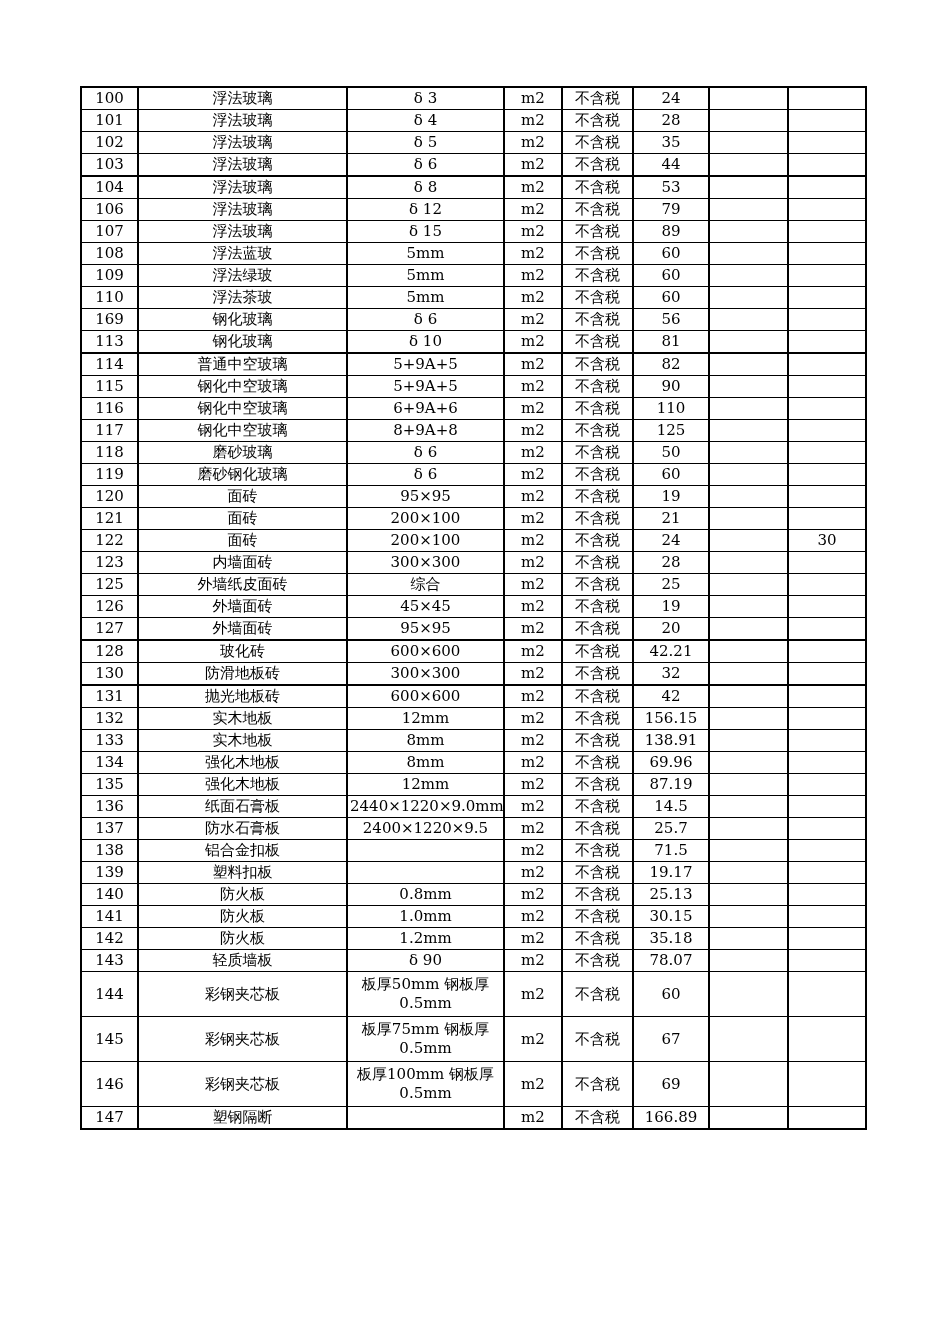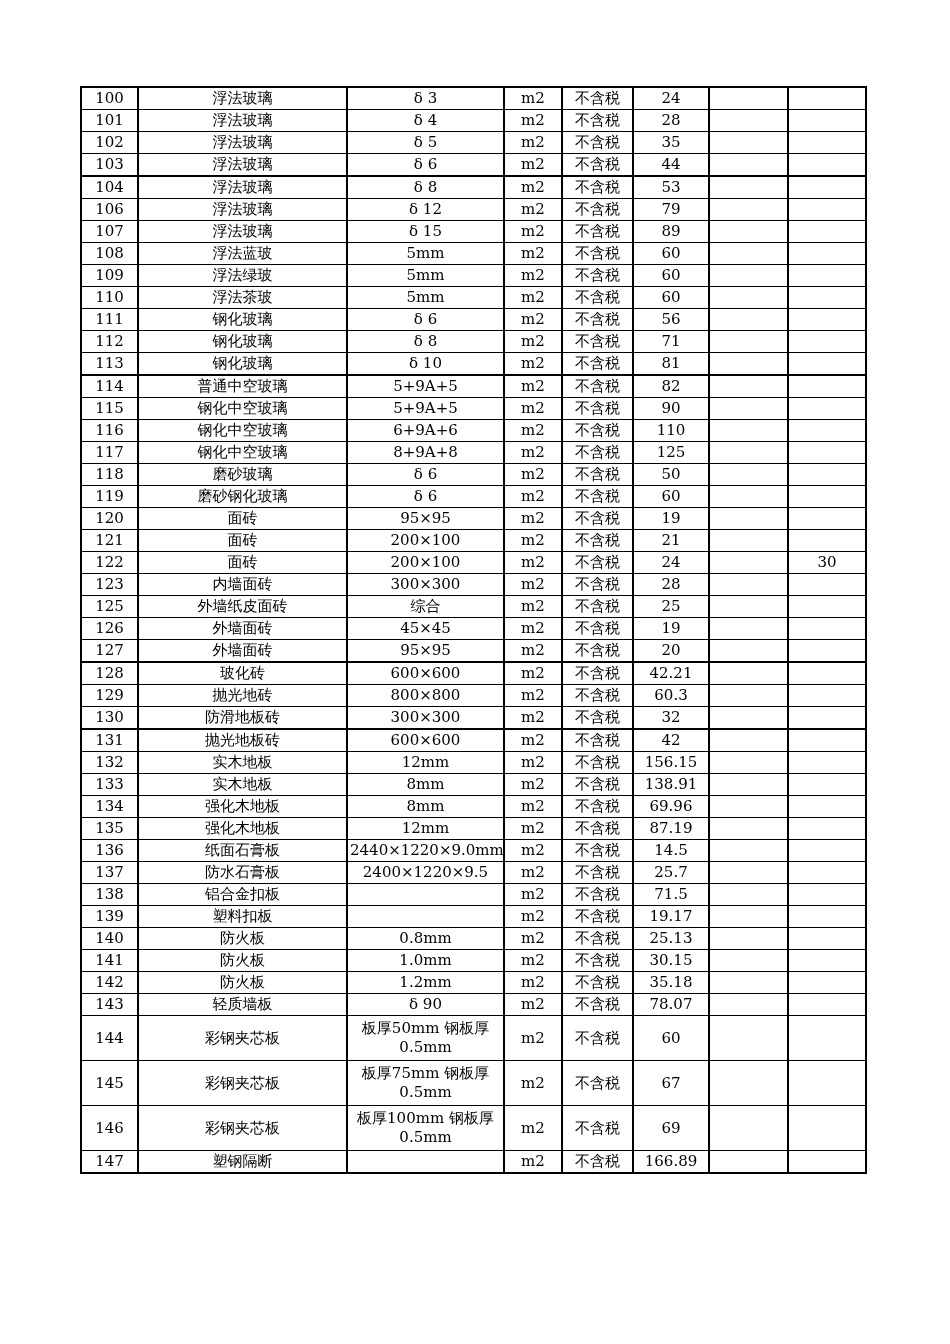--- a/index.html
+++ b/index.html
@@ -165,36 +165,26 @@
           <td>110</td>
           <td>浮法茶玻</td>
           <td class="spec">5mm</td>
           <td>m2</td>
           <td>不含税</td>
           <td>60</td>
           <td></td>
           <td></td>
         </tr>
         <tr>
-          <td>111</td>
+          <td>169</td>
           <td>钢化玻璃</td>
           <td class="spec">δ 6</td>
           <td>m2</td>
           <td>不含税</td>
           <td>56</td>
-          <td></td>
-          <td></td>
-        </tr>
-        <tr>
-          <td>112</td>
-          <td>钢化玻璃</td>
-          <td class="spec">δ 8</td>
-          <td>m2</td>
-          <td>不含税</td>
-          <td>71</td>
           <td></td>
           <td></td>
         </tr>
         <tr>
           <td>113</td>
           <td>钢化玻璃</td>
           <td class="spec">δ 10</td>
           <td>m2</td>
           <td>不含税</td>
           <td>81</td>
@@ -331,30 +321,20 @@
           <td></td>
           <td></td>
         </tr>
         <tr class="thick-top">
           <td>128</td>
           <td>玻化砖</td>
           <td class="spec">600×600</td>
           <td>m2</td>
           <td>不含税</td>
           <td>42.21</td>
-          <td></td>
-          <td></td>
-        </tr>
-        <tr>
-          <td>129</td>
-          <td>抛光地砖</td>
-          <td class="spec">800×800</td>
-          <td>m2</td>
-          <td>不含税</td>
-          <td>60.3</td>
           <td></td>
           <td></td>
         </tr>
         <tr>
           <td>130</td>
           <td>防滑地板砖</td>
           <td class="spec">300×300</td>
           <td>m2</td>
           <td>不含税</td>
           <td>32</td>

